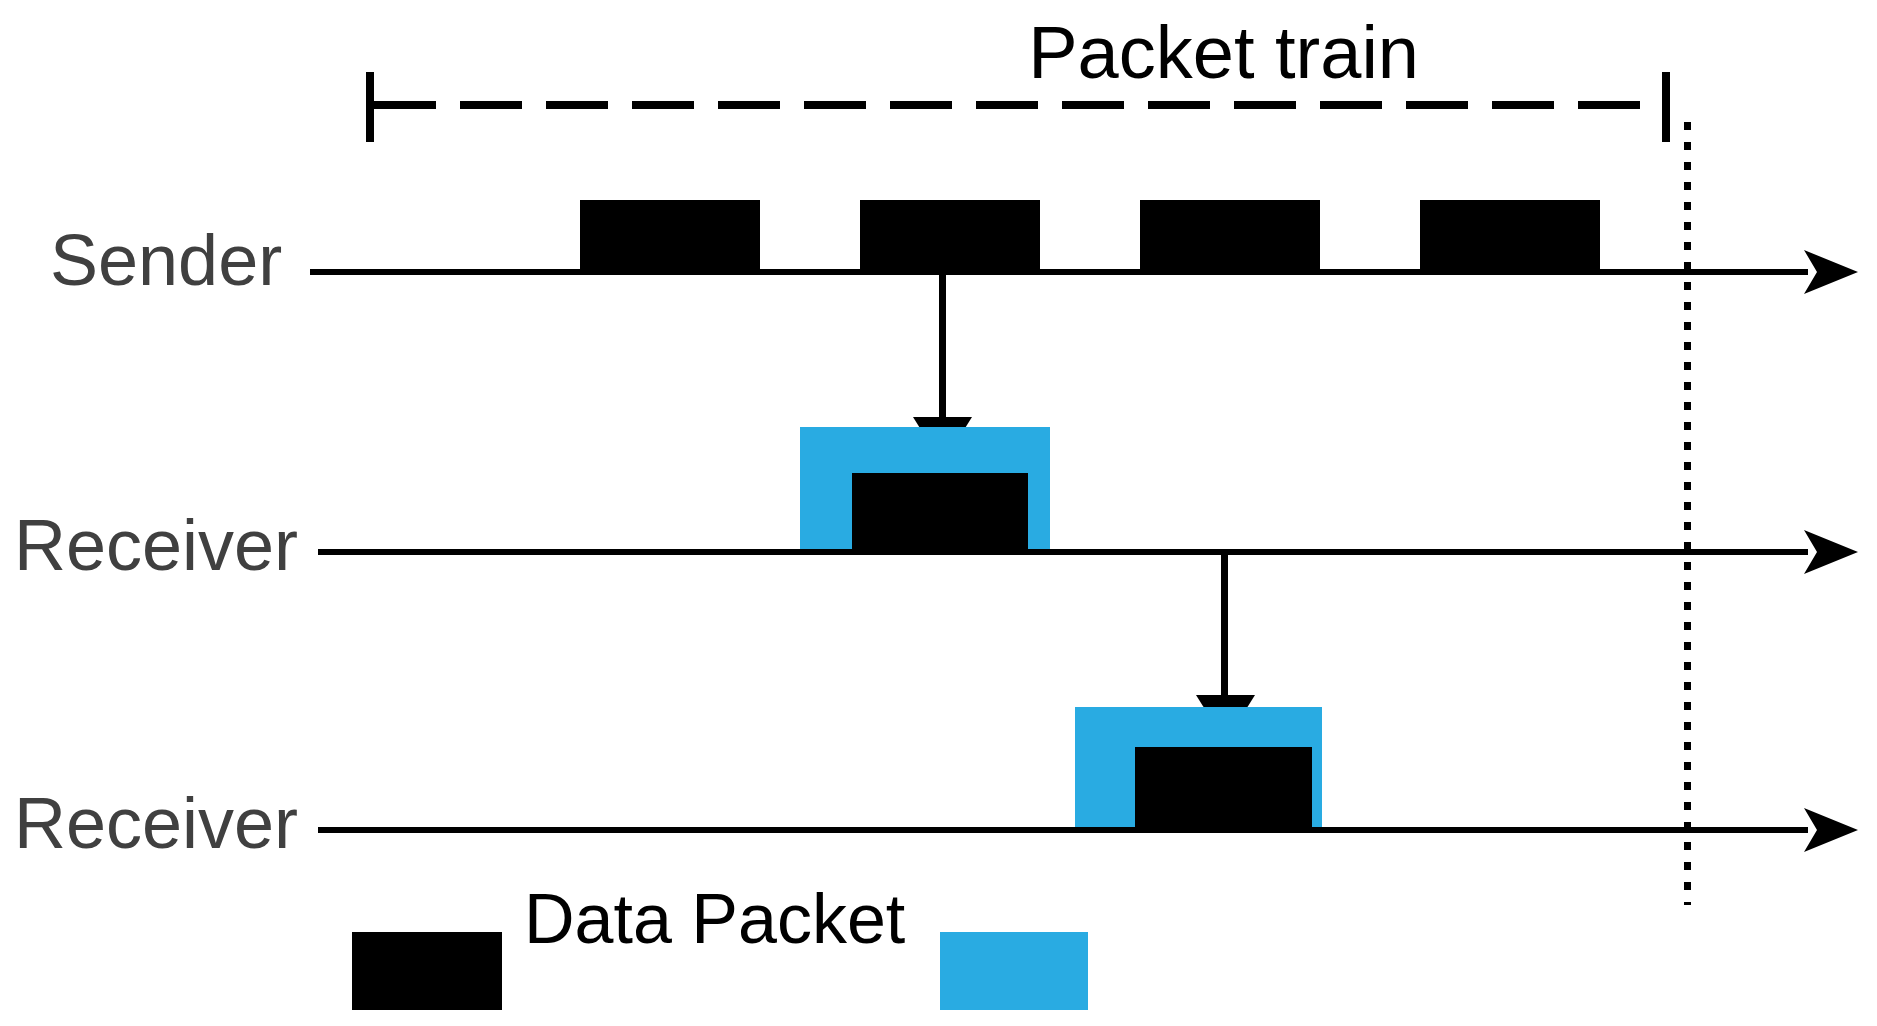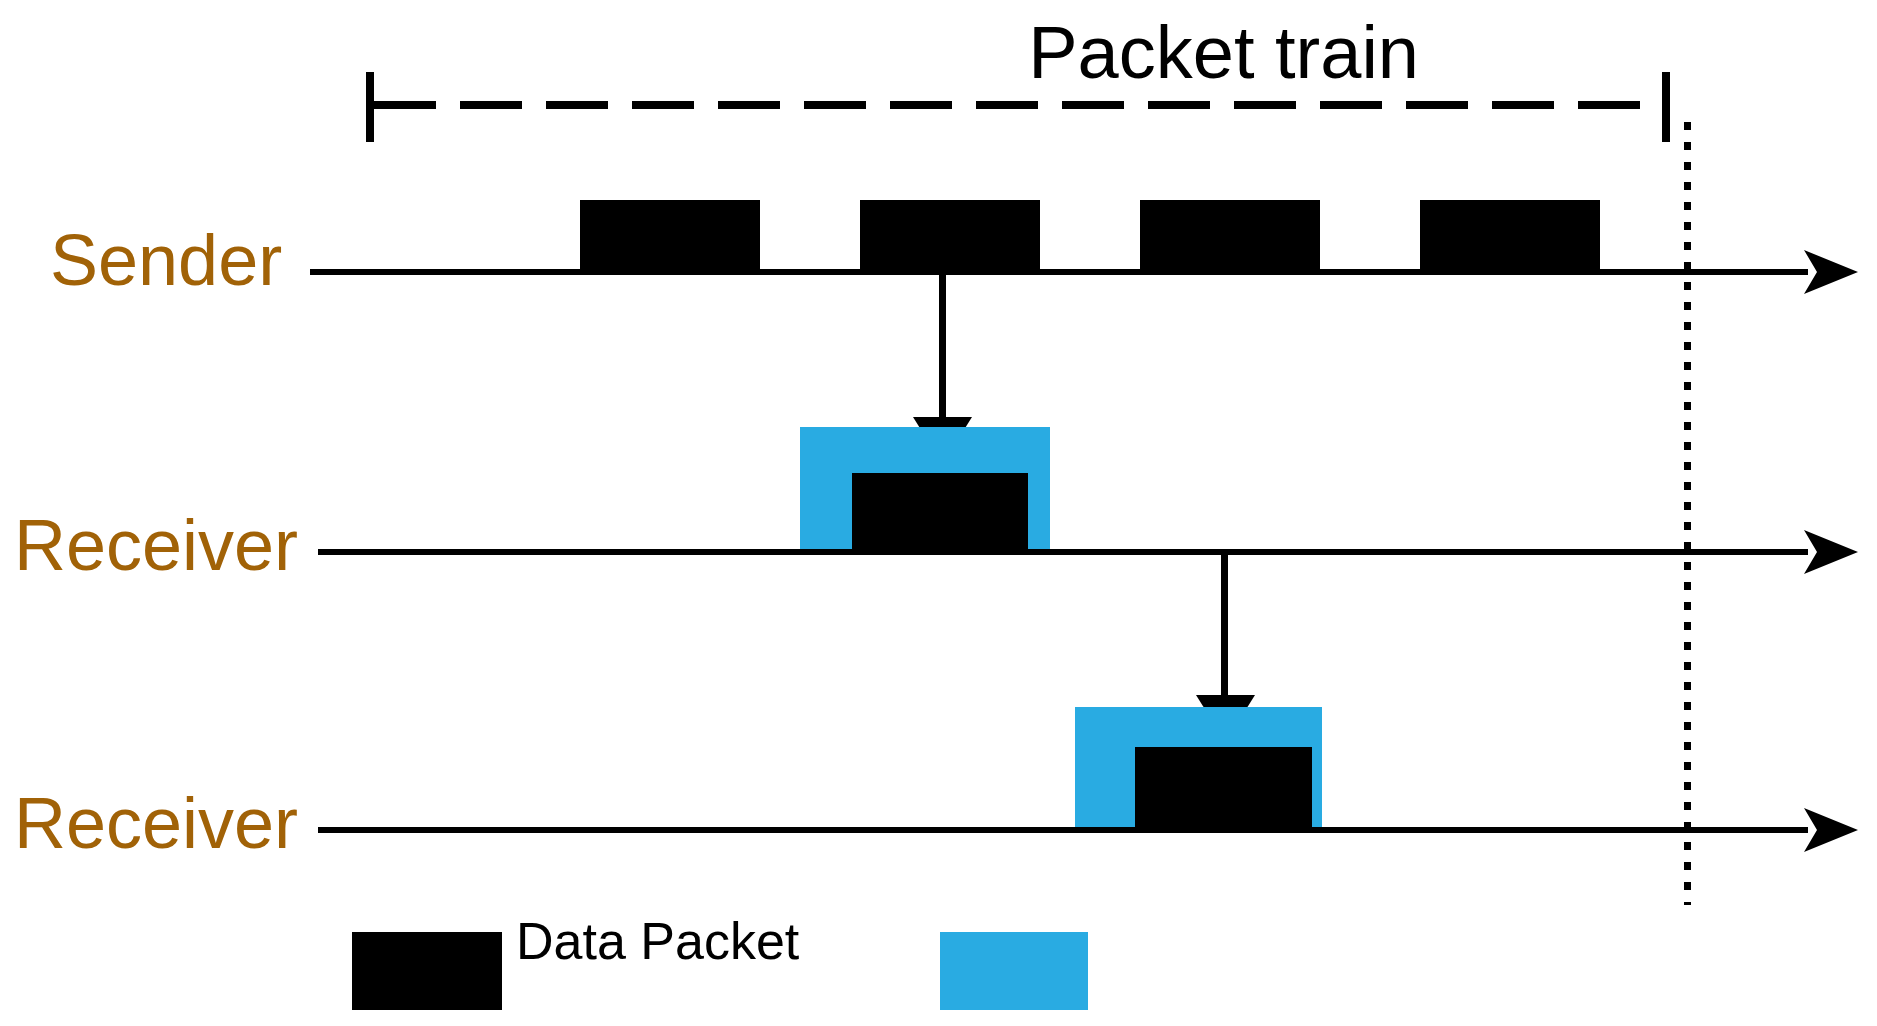--- a/index.html
+++ b/index.html
@@ -9,21 +9,21 @@
     background:#ffffff;
     font-family:"Liberation Sans", sans-serif;
     color:#000;
     overflow:hidden;
   }
   .abs{position:absolute;}
   .label{
     font-size:72px;
     line-height:72px;
     white-space:nowrap;
-    color:#a16207;
+    color:#404040;
   }
   #title{
     left:619px;top:14px;width:800px;
     font-size:74px;line-height:78px;
     text-align:right;
   }
   
   .bracket-tick{width:8px;height:70px;background:#000;top:72px;}
   #bracket-tick-left{left:366px;}
   #bracket-tick-right{left:1662px;}
@@ -66,21 +66,21 @@
   #arrow1-head{left:913px;top:417px;}
   #arrow2-head{left:1196px;top:695px;}
   
   #sender-label{left:50px;top:224px;}
   #receiver1-label{left:14px;top:509px;}
   #receiver2-label{left:14px;top:787px;}
   
   .legend-swatch{top:932px;width:150px;height:78px;}
   #legend-packet-swatch{left:352px;background:#000;}
   #legend-window-swatch{left:940px;width:148px;background:#29ABE2;}
-  .legend-label{top:900px;font-size:52px;line-height:82px;white-space:nowrap;}
+  .legend-label{top:878px;font-size:70px;line-height:82px;white-space:nowrap;margin-left:8px;}
   #legend-packet-label{left:516px;}
   #legend-window-label{left:1103px;}
 </style>
 </head>
 <body>
 
 <div id="stage">
 
   <div id="title" class="abs">Packet train</div>
 

